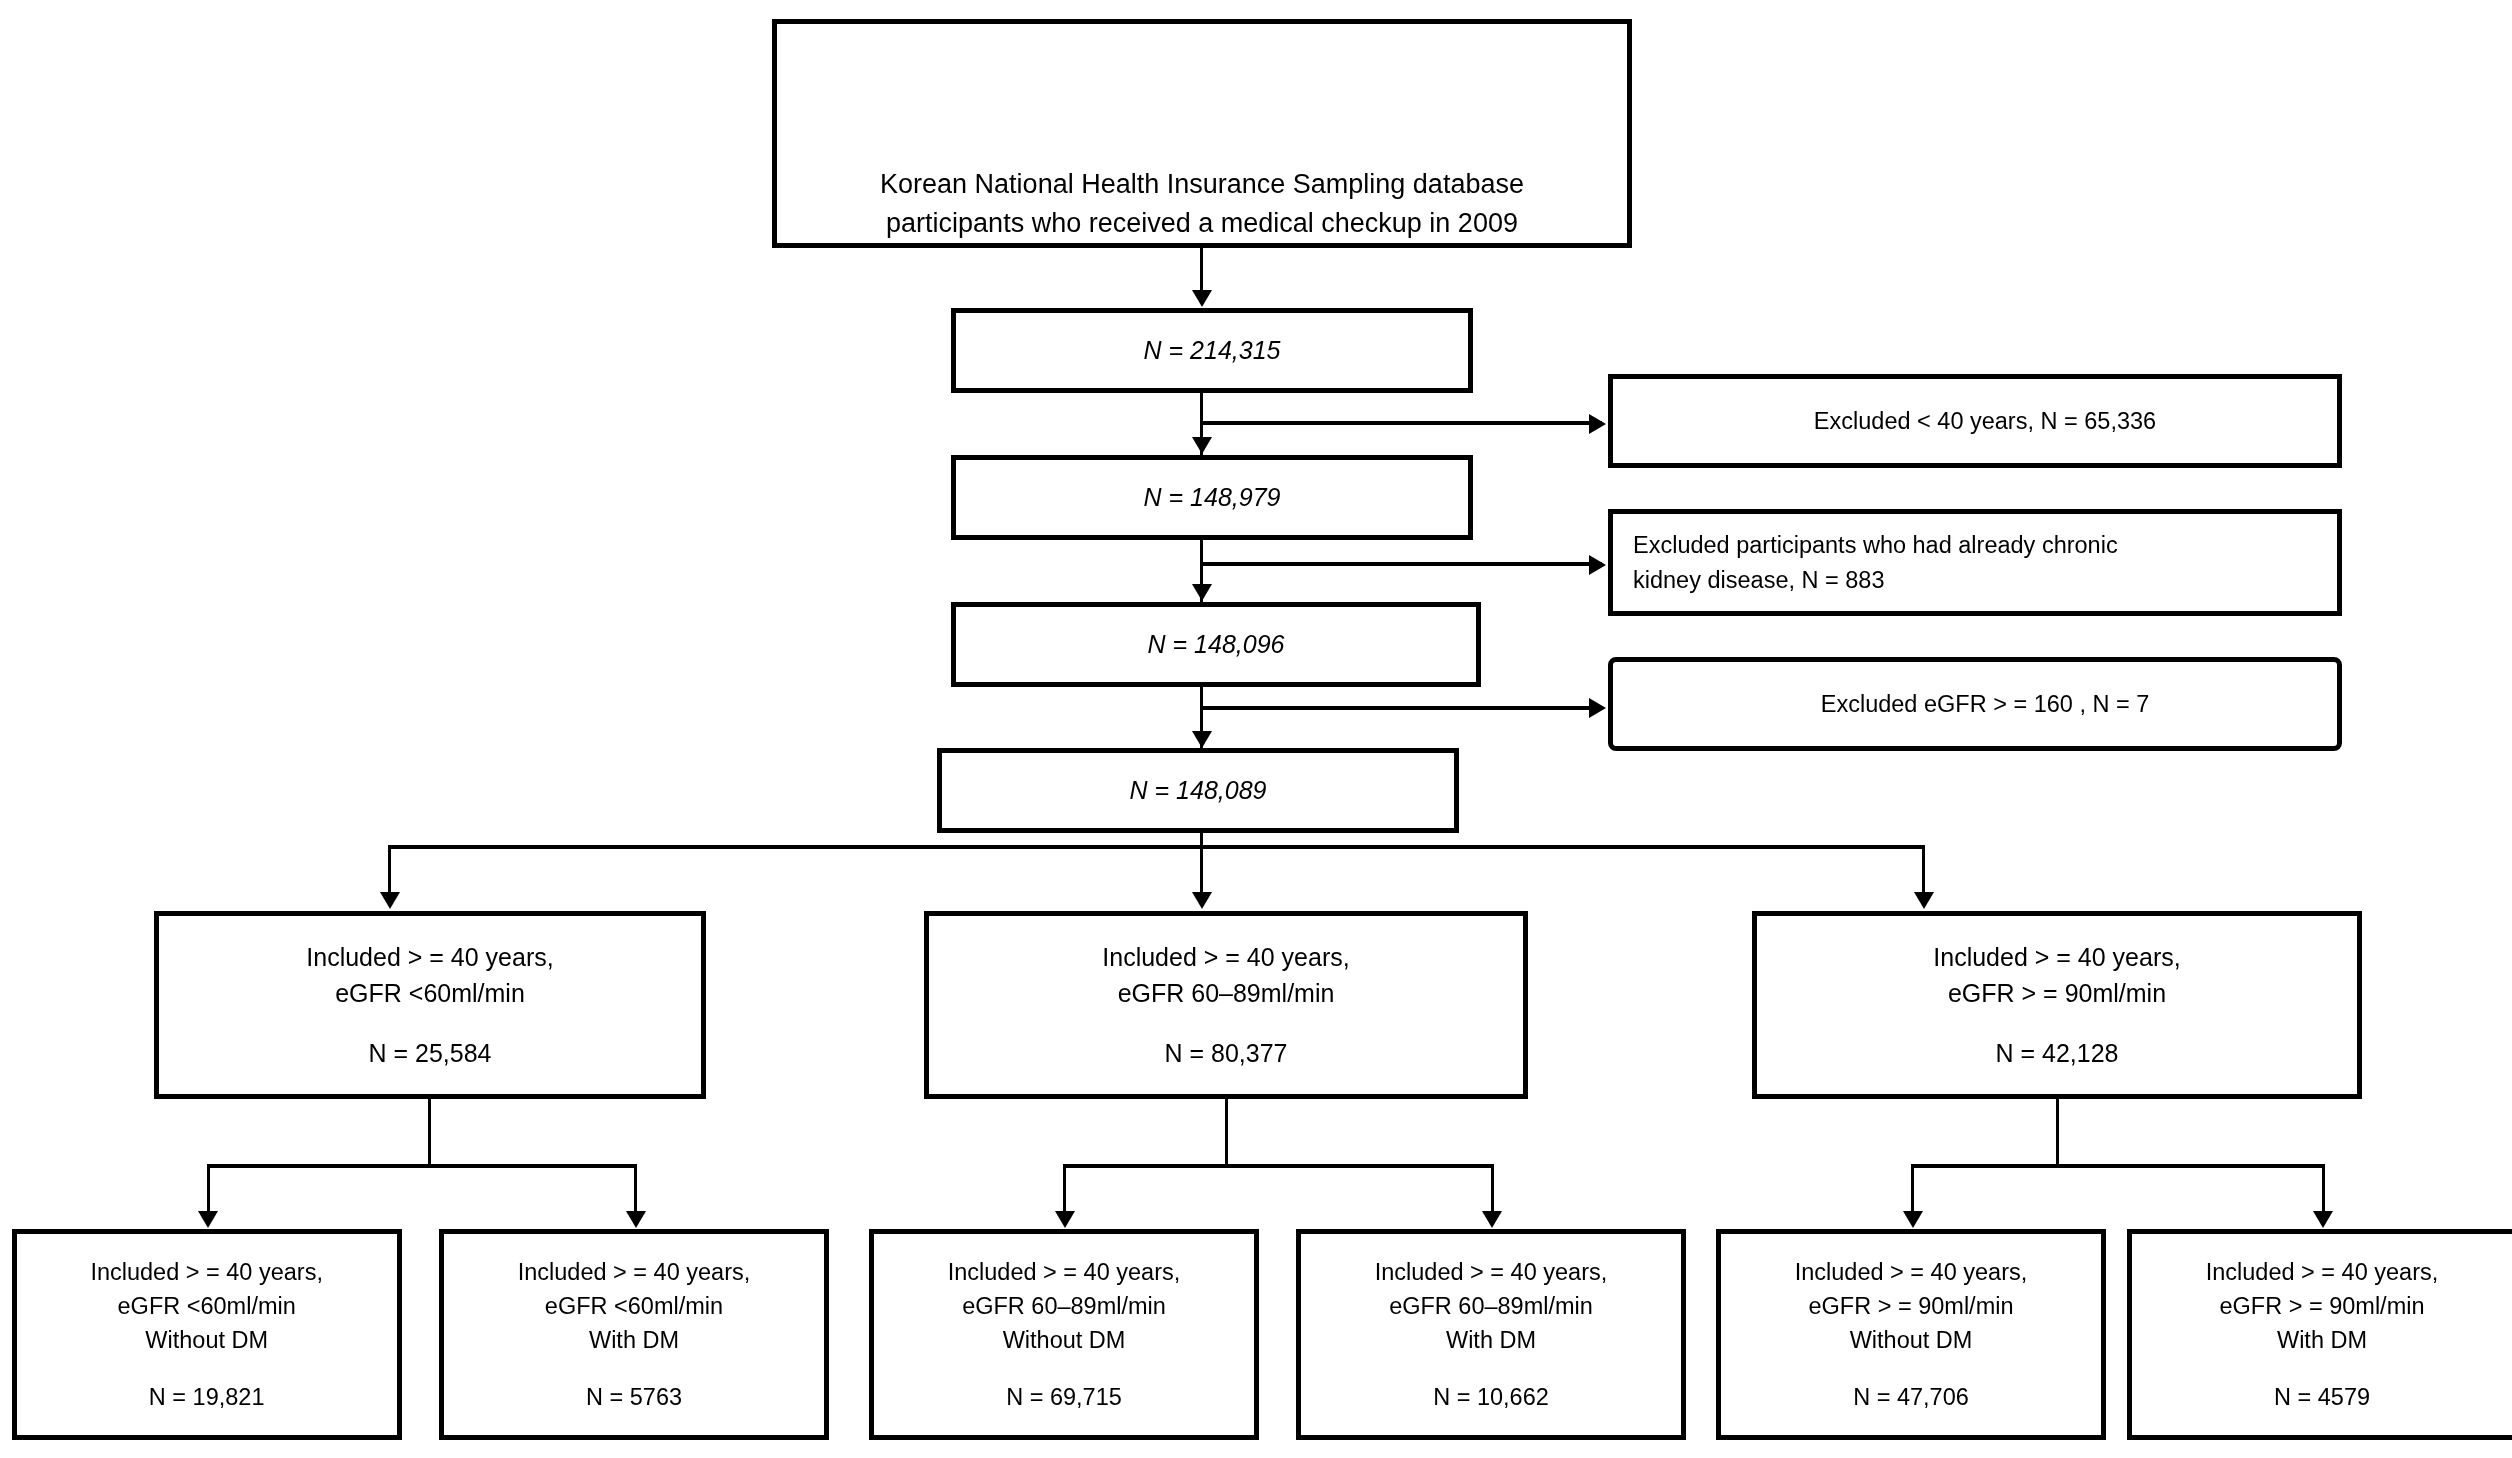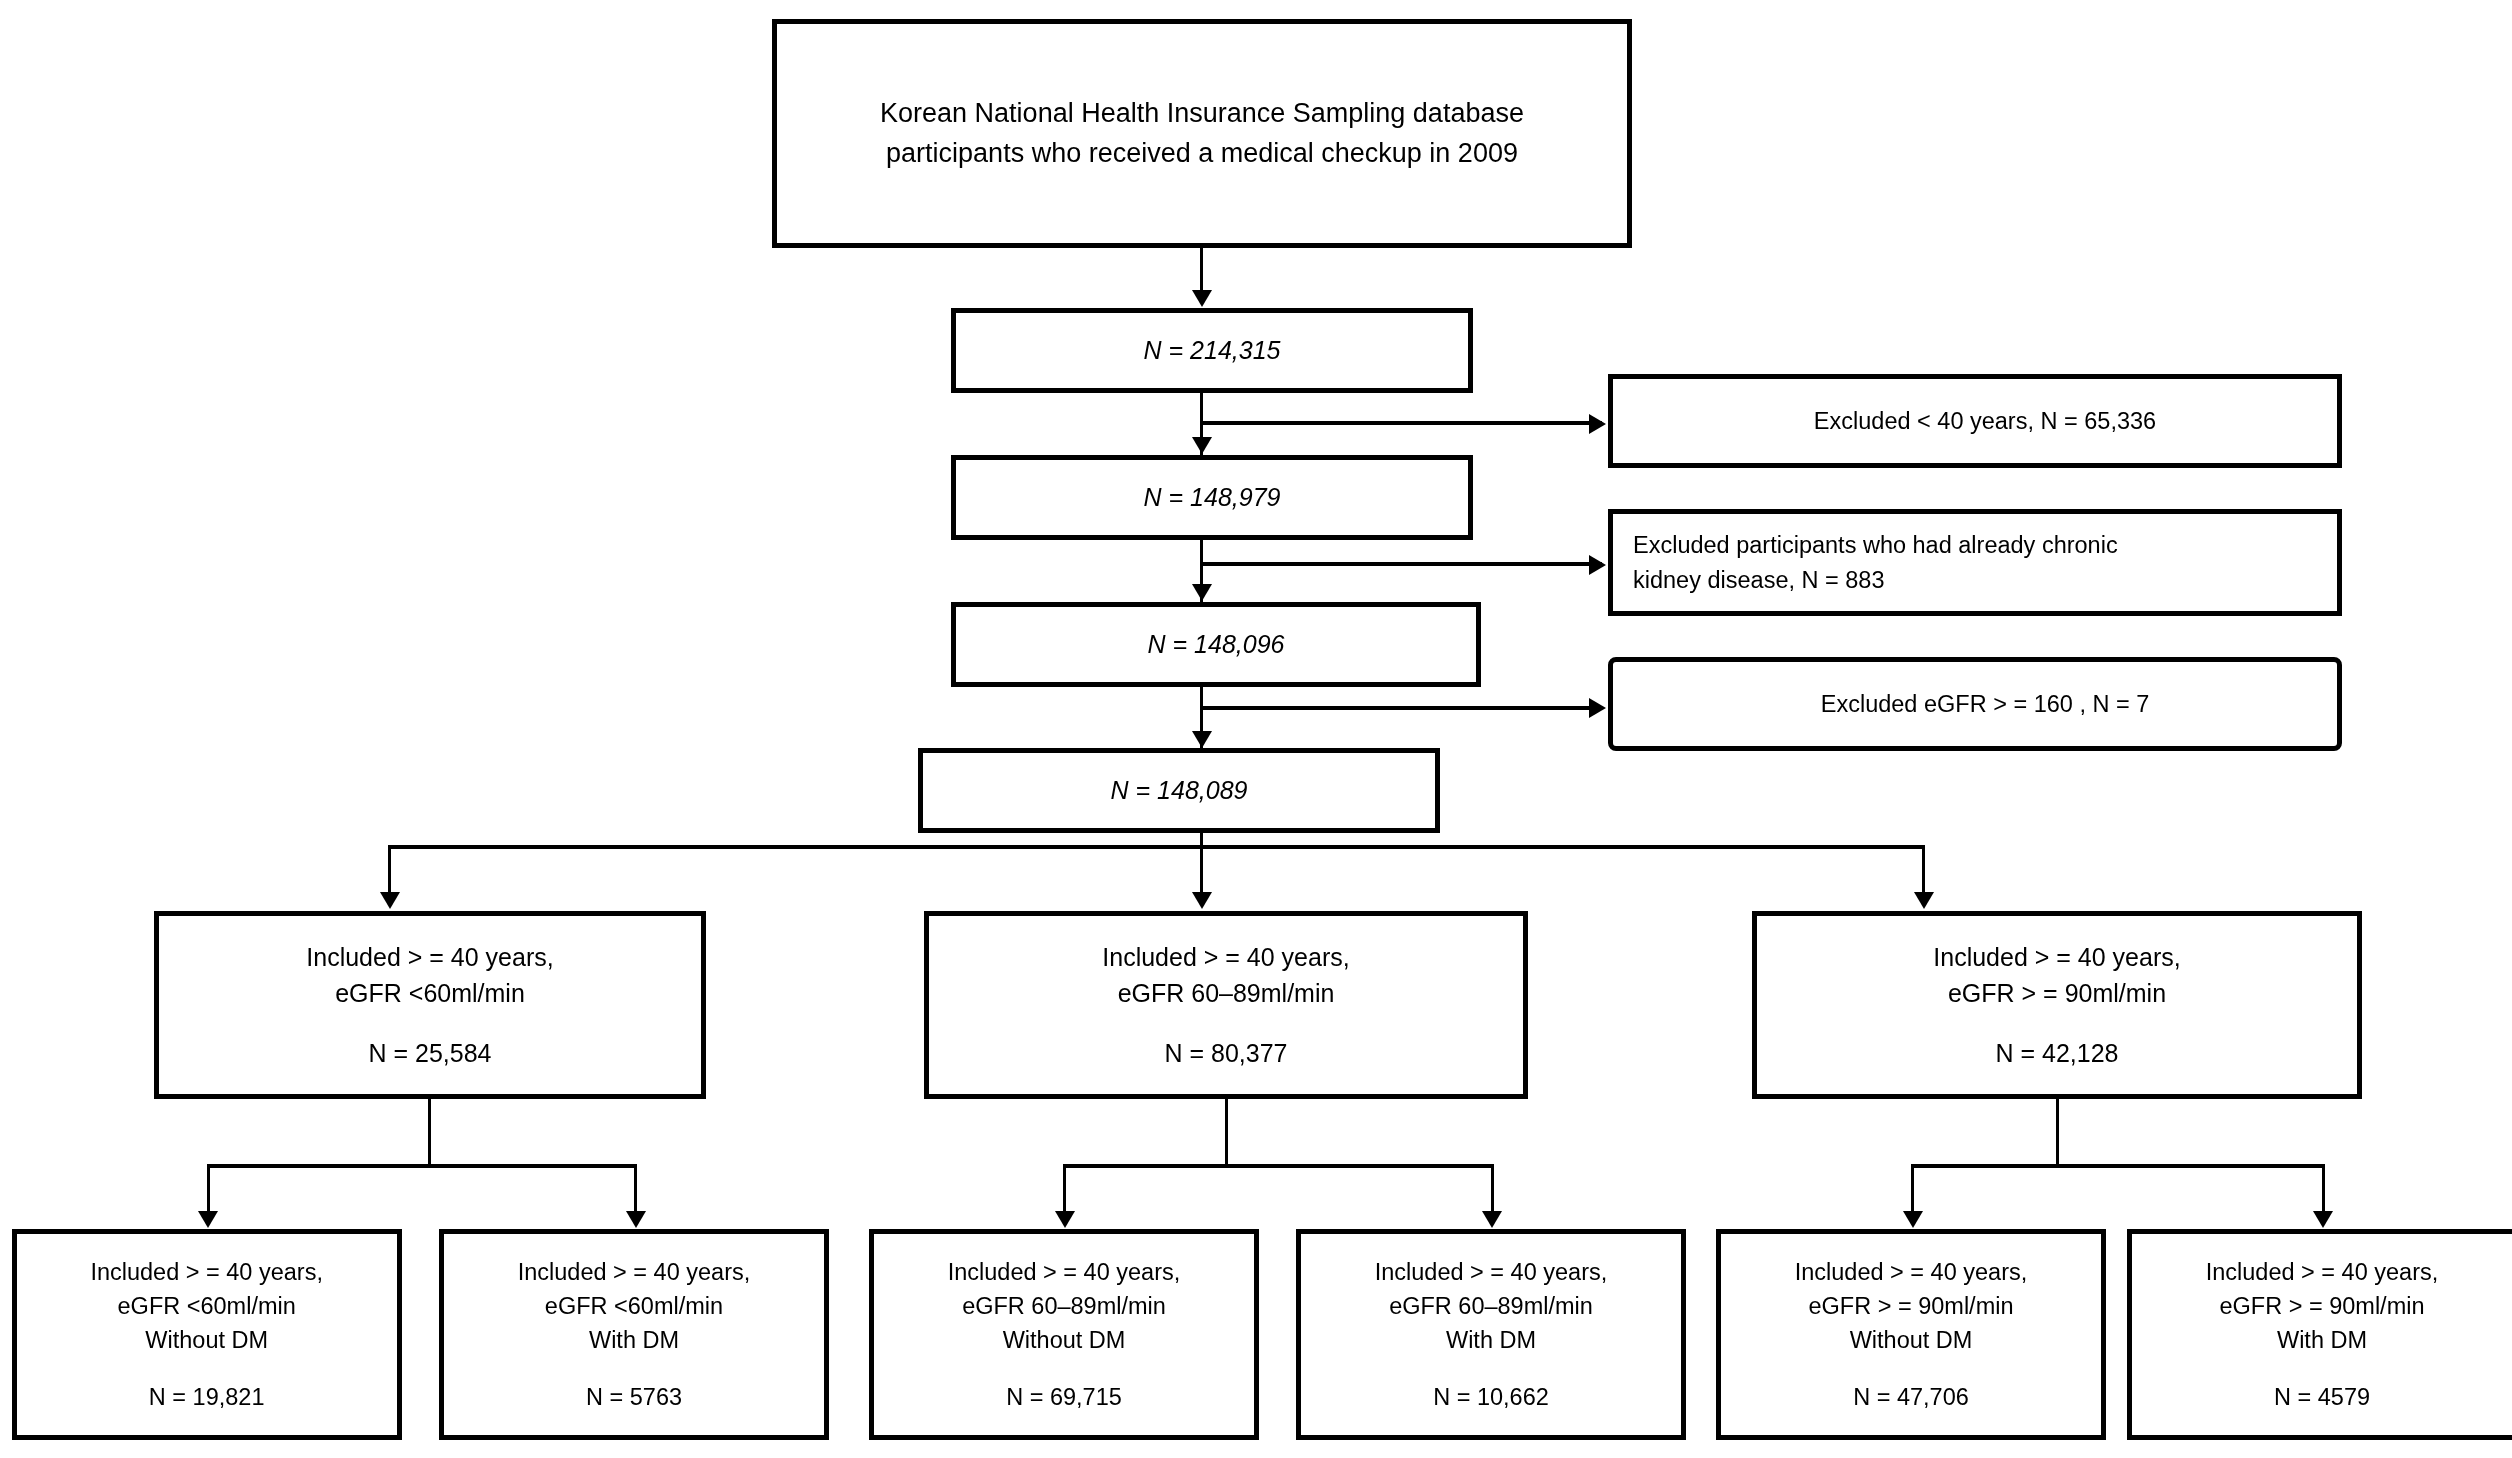--- a/index.html
+++ b/index.html
@@ -39,21 +39,21 @@
   }
   .node .line {
     display: block;
     white-space: pre;
   }
   .node .gap {
     display: block;
     height: 0.95em;
   }
   
-  .fs-root   { font-size: 27px; }
+  .fs-root   { font-size: 27px; justify-content: flex-end; }
   .fs-count  { font-size: 25px; font-style: italic; }
   .fs-excl   { font-size: 23.5px; }
   .fs-group  { font-size: 25px; }
   .fs-leaf   { font-size: 23.5px; }
 
   
   .vline {
     position: absolute;
     background: #000000;
     width: 2.9px;
@@ -127,21 +127,21 @@
 
   <div class="vline" style="left:1200px; top:687px; width:2.9px; height:62px;"></div>
   <div class="arrow-down" style="left:1192px; top:731px;"></div>
   <div class="hline thick" style="left:1200px; top:706px; width:402px;"></div>
   <div class="arrow-right" style="left:1589px; top:698px;"></div>
 
   <div class="node fs-excl left-align" style="left:1608px; top:657px; width:734px; height:94px;border-radius:8px;">
     <span class="line">Excluded eGFR &gt; = 160 , N = 7</span>
   </div>
 
-  <div class="node fs-count" style="left:918px; top:748px; width:522px; height:85px;">
+  <div class="node fs-count" style="left:937px; top:748px; width:522px; height:85px;">
     <span class="line">N = 148,089</span>
   </div>
 
   <div class="vline" style="left:1200px; top:833px; height:14.7px;"></div>
   <div class="hline thick" style="left:388px; top:845px; width:1536px;"></div>
 
   <div class="vline" style="left:388px; top:845px; height:52px;"></div>
   <div class="arrow-down" style="left:380px; top:892px;"></div>
 
   <div class="vline" style="left:1200px; top:845px; height:52px;"></div>

